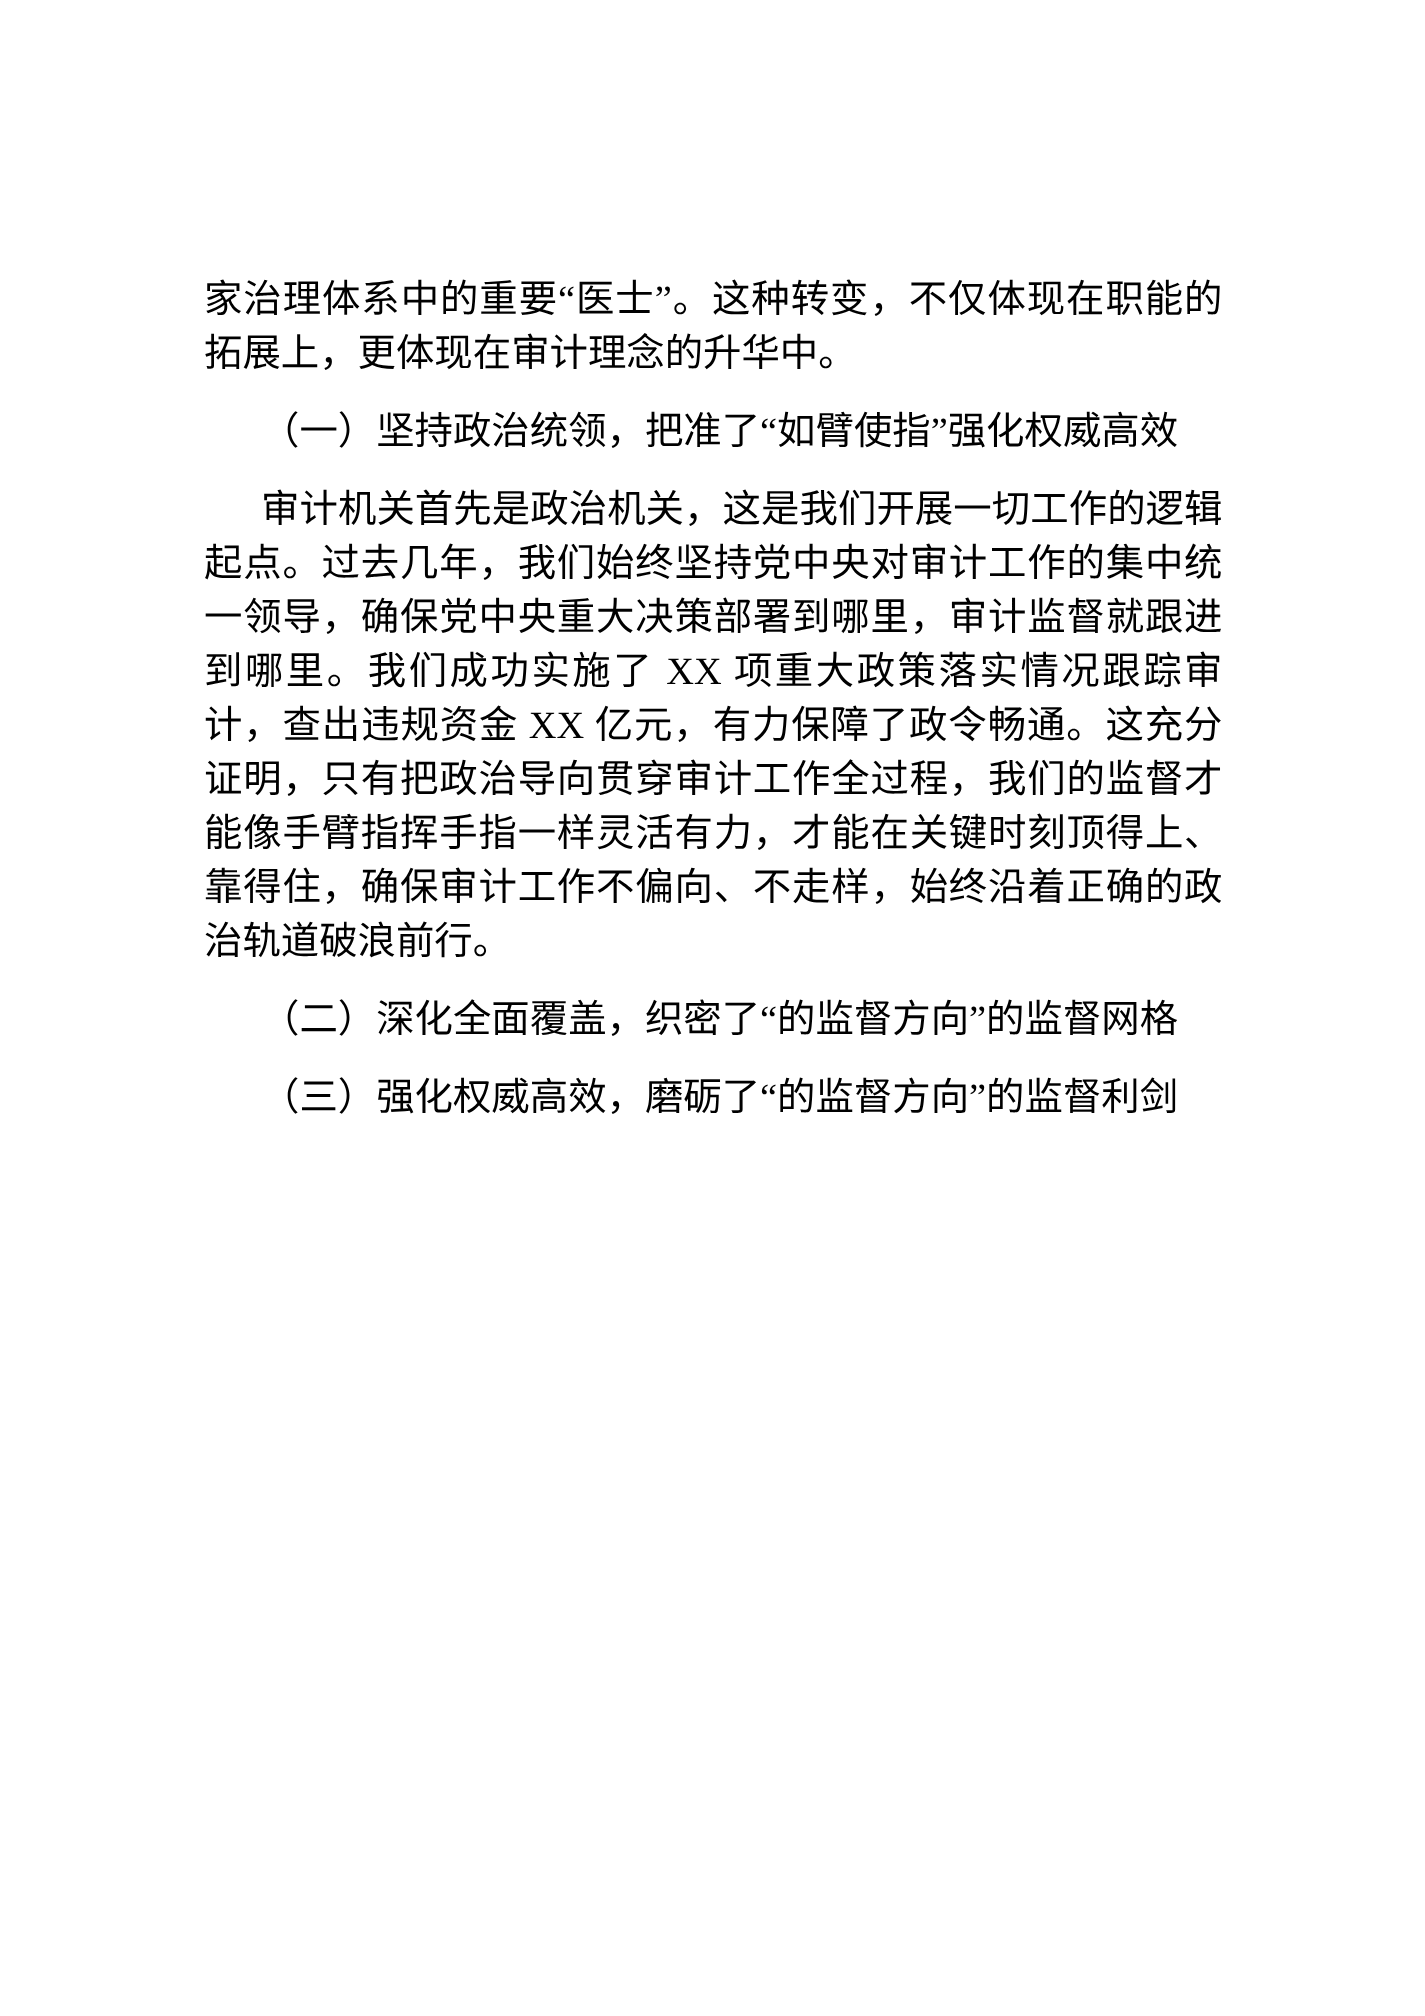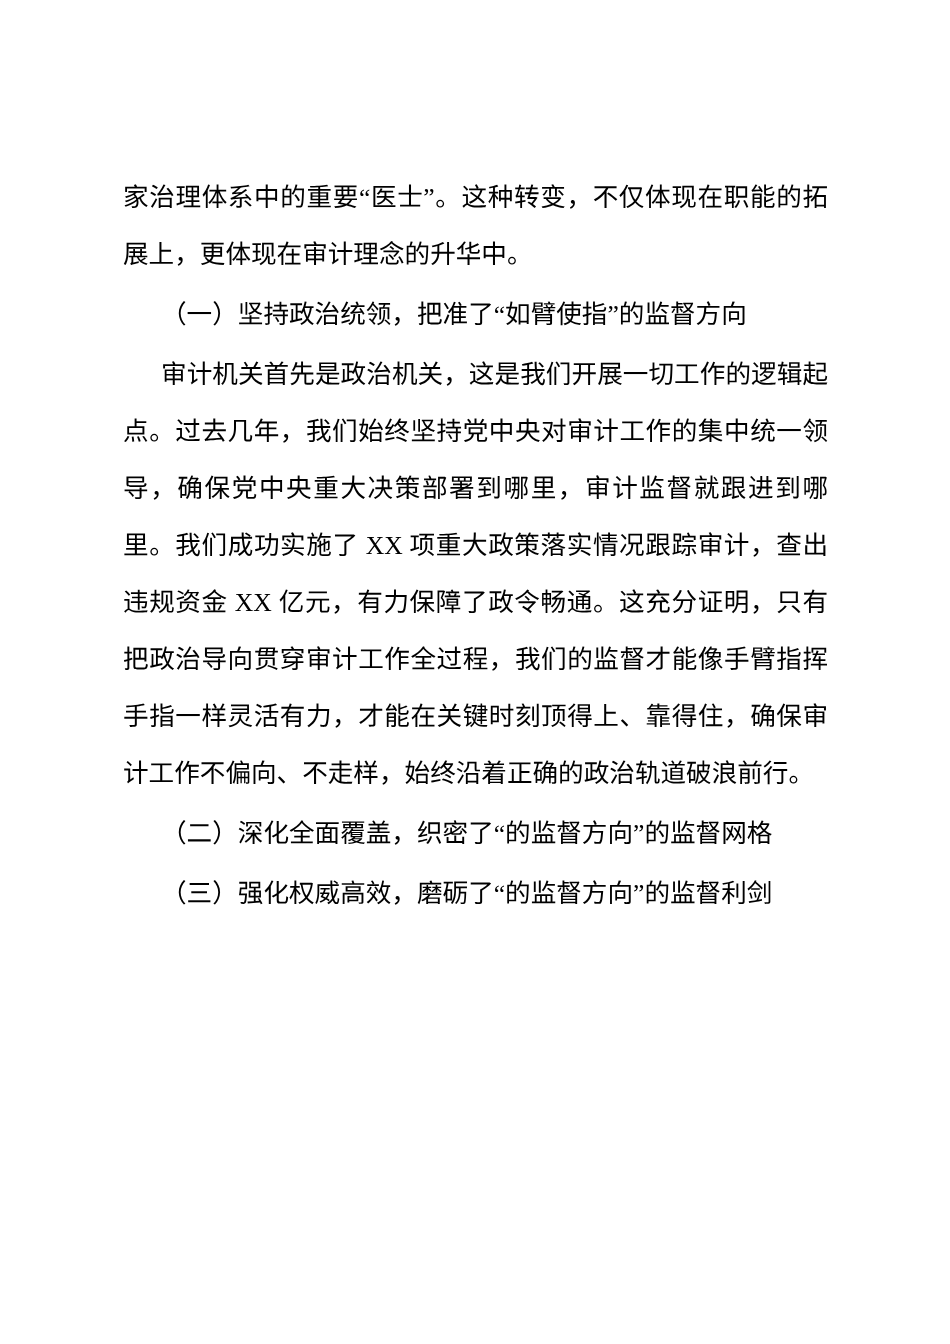--- a/index.html
+++ b/index.html
@@ -16,37 +16,37 @@
     background: #ffffff;
     padding: 166px 119px 0 120px;
     overflow: hidden;
     font-family: "Liberation Serif", "DejaVu Serif", serif;
     color: #000000;
   }
   .doc-body {
     width: 711px;
   }
   .para {
-    margin: 3px;
+    margin: 16px;
     font-size: 25.6px;
-    line-height: 57px;
+    line-height: 36px;
     text-align: justify;
     text-justify: inter-ideograph;
     word-break: normal;
     letter-spacing: 0;
     font-weight: 400;
   }
   .para.indent {
     text-indent: 38px;
   }
 </style>
 </head>
 <body>
 
 <div class="page">
   <div class="doc-body">
     <p class="para">家治理体系中的重要“医士”。这种转变，不仅体现在职能的拓展上，更体现在审计理念的升华中。</p>
-    <p class="para indent">（一）坚持政治统领，把准了“如臂使指”的监督方向</p>
+    <p class="para indent">（一）坚持政治统领，把准了“如臂使指”强化权威高效</p>
     <p class="para indent">审计机关首先是政治机关，这是我们开展一切工作的逻辑起点。过去几年，我们始终坚持党中央对审计工作的集中统一领导，确保党中央重大决策部署到哪里，审计监督就跟进到哪里。我们成功实施了 XX 项重大政策落实情况跟踪审计，查出违规资金 XX 亿元，有力保障了政令畅通。这充分证明，只有把政治导向贯穿审计工作全过程，我们的监督才能像手臂指挥手指一样灵活有力，才能在关键时刻顶得上、靠得住，确保审计工作不偏向、不走样，始终沿着正确的政治轨道破浪前行。</p>
     <p class="para indent">（二）深化全面覆盖，织密了“的监督方向”的监督网格</p>
     <p class="para indent">（三）强化权威高效，磨砺了“的监督方向”的监督利剑</p>
   </div>
 </div>
 
 </body></html>

